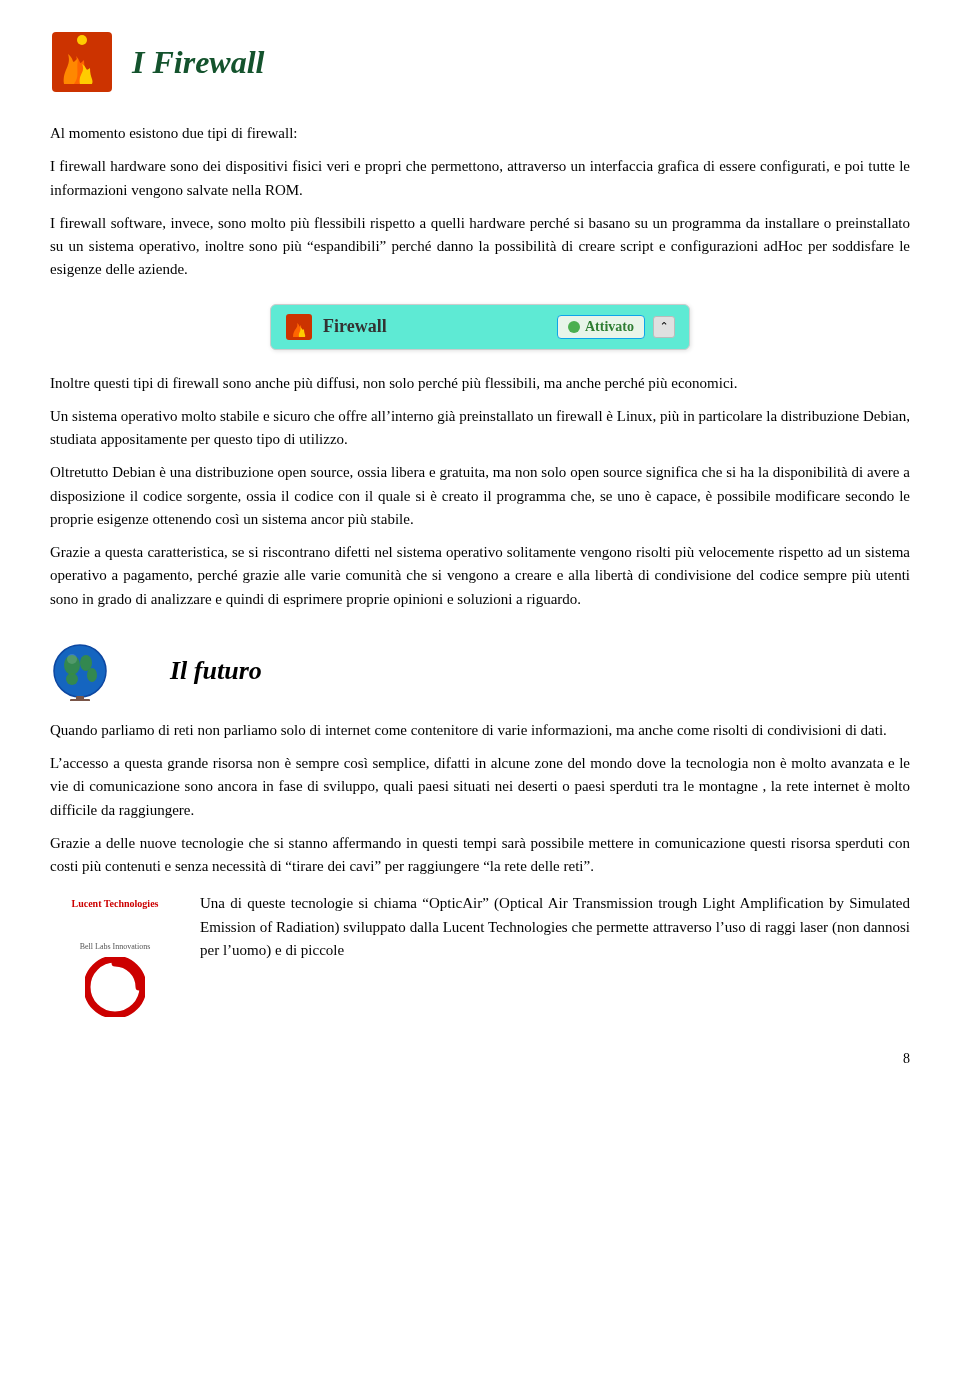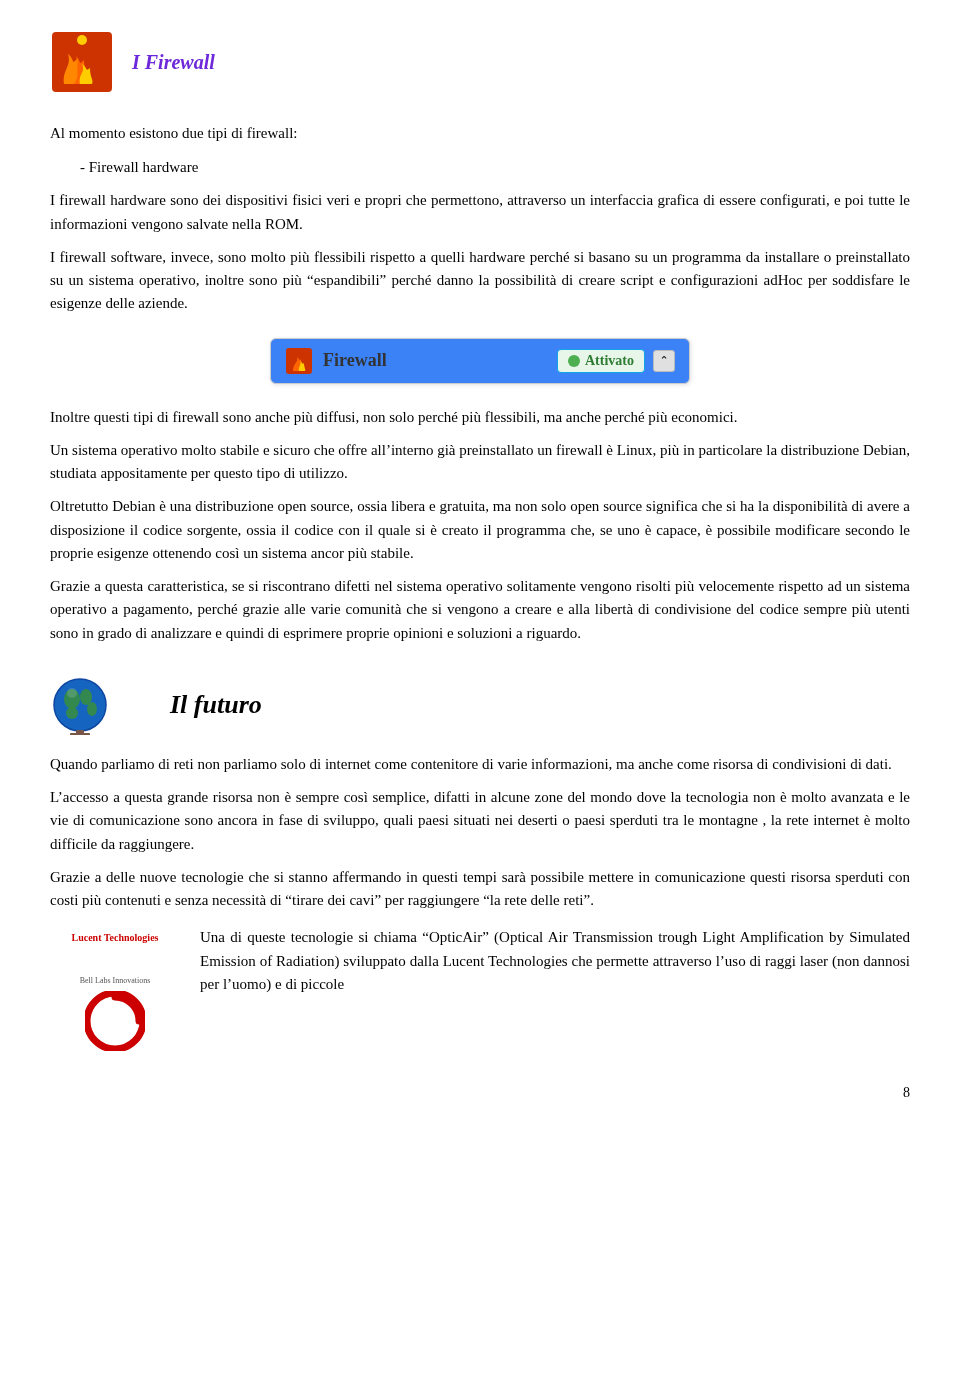--- a/index.html
+++ b/index.html
@@ -20,24 +20,24 @@
       margin-bottom: 28px;
       border-bottom: none;
     }
     .header-icon {
       width: 64px;
       height: 64px;
       margin-right: 18px;
       flex-shrink: 0;
     }
     .page-title {
-      font-size: 20px;
+      font-size: 32px;
       font-style: italic;
       font-weight: bold;
-      color: #6d28d9;
+      color: #14532d;
     }
 
     
     .section-text {
       text-align: justify;
       line-height: 1.55;
       margin-bottom: 10px;
     }
 
     .bullet-list {
@@ -49,21 +49,21 @@
       content: '- ';
     }
 
     
     .firewall-widget {
       display: flex;
       align-items: center;
       justify-content: space-between;
       border: 1px solid #ccc;
       border-radius: 6px;
-      background: #3b82f6;
+      background: #5eead4;
       padding: 8px 14px;
       margin: 22px auto;
       width: 420px;
       box-shadow: 1px 1px 4px rgba(0,0,0,0.12);
     }
     .firewall-widget-left {
       display: flex;
       align-items: center;
       gap: 10px;
     }
@@ -194,21 +194,20 @@
     <path d="M14 54 C12 40 22 36 18 24 C26 30 20 36 28 28 C26 42 30 46 24 54 Z" fill="#ff8800"></path>
 
     <circle cx="32" cy="10" r="5" fill="#ffcc00"></circle>
   </svg>
   <h1 class="page-title">I Firewall</h1>
 </div>
 
 <p class="section-text">Al momento esistono due tipi di firewall:</p>
 
 <ul class="bullet-list">
-  <li>Firewall hardware</li>
 </ul>
 
 <p class="section-text">I firewall hardware sono dei dispositivi fisici veri e propri che permettono, attraverso un interfaccia grafica di essere configurati, e poi tutte le informazioni vengono salvate nella ROM.</p>
 
 <p class="section-text">I firewall software, invece, sono molto più flessibili rispetto a quelli hardware perché si basano su un programma da installare o preinstallato su un sistema operativo, inoltre sono più “espandibili” perché danno la possibilità di creare script e configurazioni adHoc per soddisfare le esigenze delle aziende.</p>
 
 <div class="firewall-widget">
   <div class="firewall-widget-left">
 
     <svg class="fw-icon" viewBox="0 0 28 28" xmlns="http://www.w3.org/2000/svg">
@@ -243,21 +242,21 @@
     <ellipse cx="42" cy="34" rx="5" ry="7" fill="#388e3c" opacity="0.85"></ellipse>
 
     <circle cx="22" cy="18" r="5" fill="rgba(255,255,255,0.15)"></circle>
 
     <rect x="26" y="55" width="8" height="4" rx="1" fill="#795548"></rect>
     <rect x="20" y="58" width="20" height="3" rx="1" fill="#795548"></rect>
   </svg>
   <h2 class="section-heading">Il futuro</h2>
 </div>
 
-<p class="section-text">Quando parliamo di reti non parliamo solo di internet come contenitore di varie informazioni, ma anche come risorsa di condivisioni di dati.</p>
+<p class="section-text">Quando parliamo di reti non parliamo solo di internet come contenitore di varie informazioni, ma anche come risolti di condivisioni di dati.</p>
 <p class="section-text">L’accesso a questa grande risorsa non è sempre così semplice, difatti in alcune zone del mondo dove la tecnologia non è molto avanzata e le vie di comunicazione sono ancora in fase di sviluppo, quali paesi situati nei deserti o paesi sperduti tra le montagne , la rete internet  è molto difficile da raggiungere.</p>
 <p class="section-text">Grazie a delle nuove tecnologie che si stanno affermando in questi tempi sarà possibile mettere in comunicazione questi risorsa sperduti con costi più contenuti e senza necessità di “tirare dei cavi” per raggiungere “la rete delle reti”.</p>
 
 <div class="bottom-section">
   <div class="lucent-logo-area">
     <div class="lucent-logo-box">
       <div class="lucent-name">Lucent Technologies</div>
       <div class="lucent-tagline">Bell Labs Innovations</div>
       
       <svg class="lucent-circle" viewBox="0 0 60 60" xmlns="http://www.w3.org/2000/svg">

